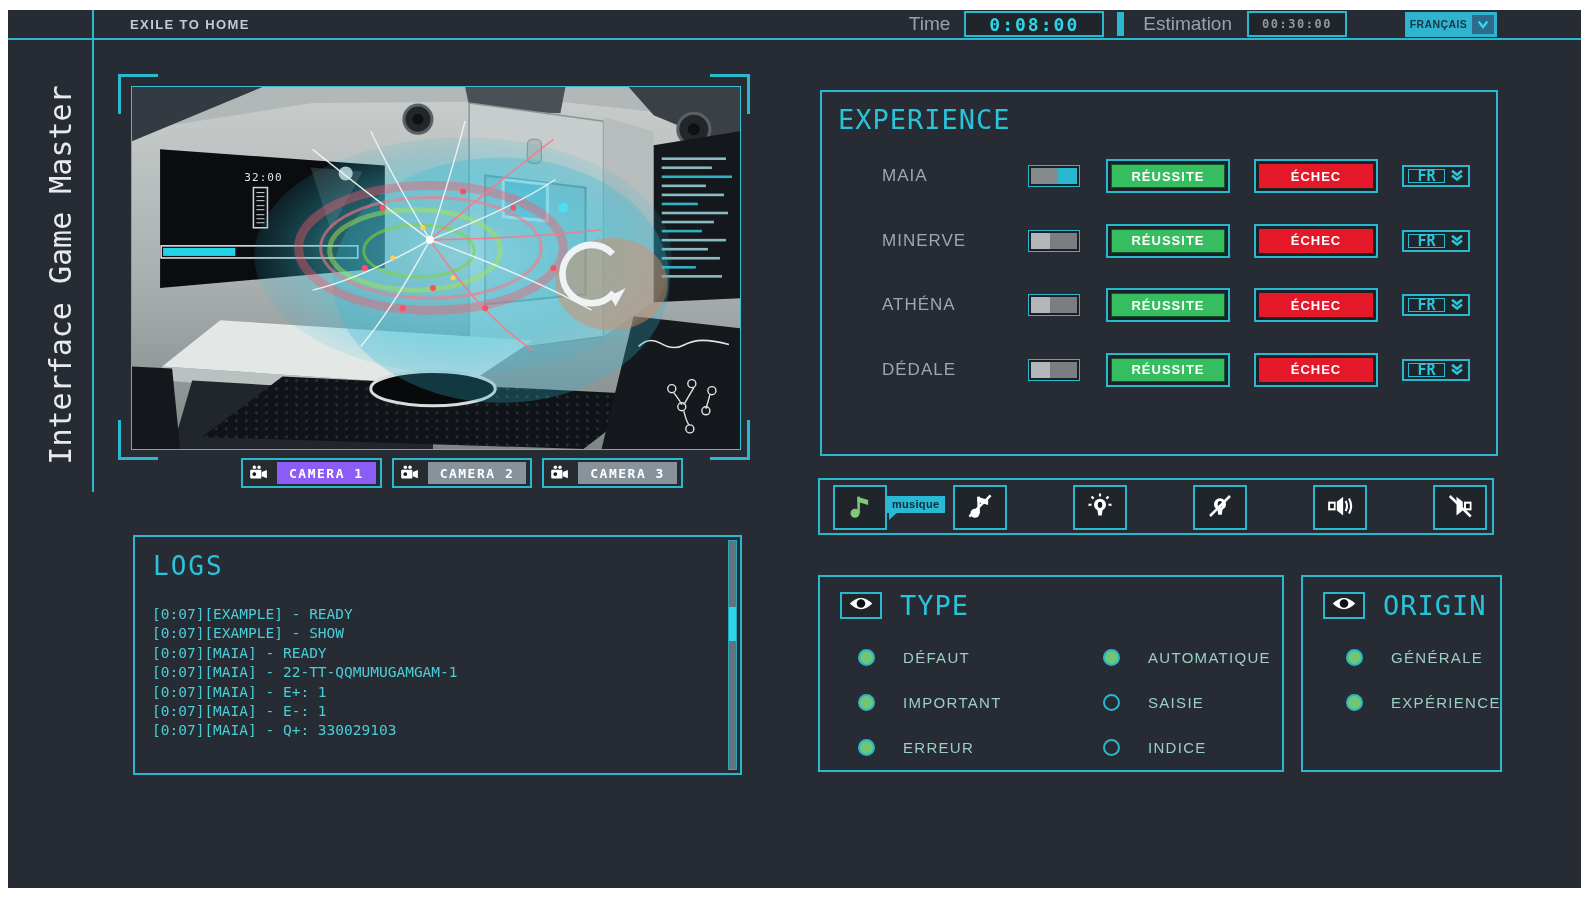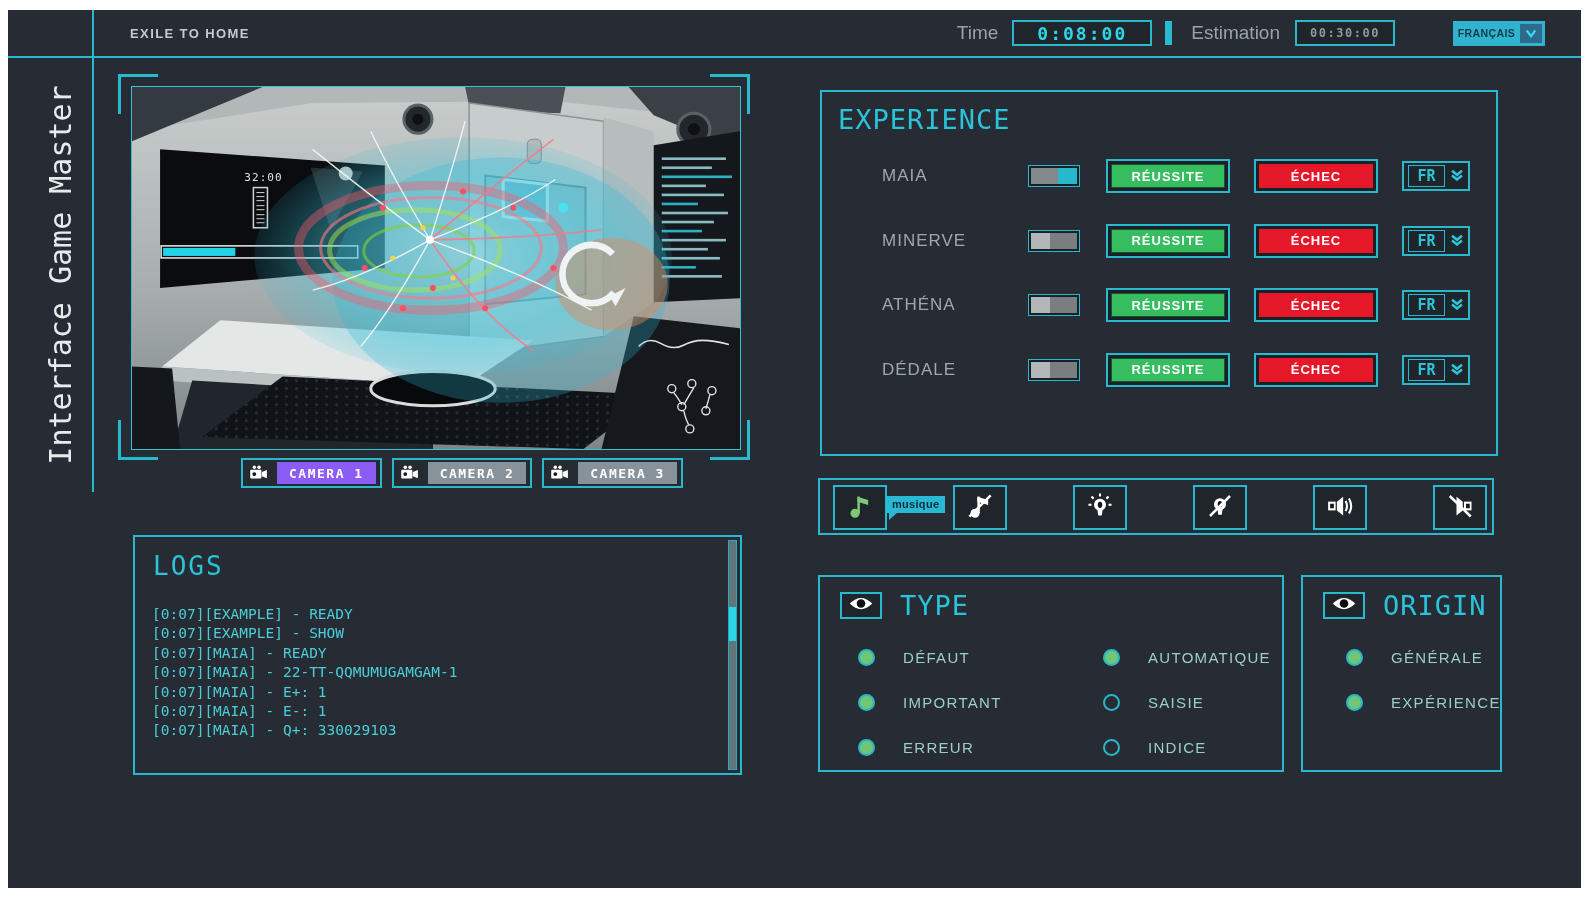--- a/index.html
+++ b/index.html
@@ -11,24 +11,24 @@
     --log-cyan:#49ced8;
     --gray-text:#9ba8ae;
     --opt-label:#9ccfc4;
   }
   *{box-sizing:border-box;margin:0;padding:0}
   body{width:1589px;height:903px;background:#ffffff;position:relative;overflow:hidden;
        font-family:"Liberation Sans",sans-serif;}
   .app{position:absolute;left:8px;top:10px;width:1573px;height:878px;background:var(--bg);}
 
   
-  .topbar{position:absolute;left:0;top:0;width:100%;height:48px;border-bottom:2px solid var(--accent);
+  .topbar{position:absolute;left:0;top:0;width:100%;height:30px;border-bottom:2px solid var(--accent);
           display:flex;align-items:center;}
   .room-title{margin-left:122px;font-size:13px;font-weight:bold;letter-spacing:1.4px;color:#c3cad0;}
-  .topbar-right{margin-left:auto;display:flex;align-items:center;padding-right:36px;}
+  .topbar-right{margin-left:auto;display:flex;align-items:center;padding-right:84px;}
   .tb-label{color:#97a2aa;font-size:19px;}
   .tb-label.time{margin-right:14px}
   .tb-label.est{margin-right:15px}
   .time-box{width:140px;height:26px;border:2px solid var(--accent);background:#20242b;
             display:flex;align-items:center;justify-content:center;
             font-family:"DejaVu Sans Mono",monospace;font-weight:bold;font-size:18px;
             letter-spacing:2px;color:var(--accent-bright);}
   .time-box.est{width:100px;color:#8e99a1;font-size:12px;letter-spacing:1.5px}
   .tb-sep{width:7px;height:24px;background:var(--accent);margin:0 14px 0 13px;}
   .lang-select{margin-left:58px;width:92px;height:25px;background:#2fb3cf;display:flex;align-items:center;cursor:pointer;}
@@ -78,21 +78,21 @@
   .toggle div{height:100%}
   .toggle.on  .l{width:58%;background:#84898c}
   .toggle.on  .r{width:42%;background:#29b7cd}
   .toggle.off .l{width:42%;background:#b3b7b9}
   .toggle.off .r{width:58%;background:#7b7e81}
   .btn{height:34px;border:2px solid var(--accent);background:#1b2026;padding:3px;margin-right:24px;cursor:pointer;}
   .btn .fill{height:100%;width:114px;display:flex;align-items:center;justify-content:center;
              font-size:13px;font-weight:bold;color:#fff;letter-spacing:1px;}
   .btn.success .fill{background:#36bd5f;box-shadow:inset 0 0 0 1px #17552d;}
   .btn.fail .fill{background:#e5182a;}
-  .lang-dd{width:68px;height:30px;border:2px solid var(--accent);display:flex;align-items:center;
+  .lang-dd{width:68px;height:22px;border:2px solid var(--accent);display:flex;align-items:center;
            padding:2px 4px;gap:5px;cursor:pointer;background:#20252b;}
   .lang-dd .fr{flex:1;height:100%;border:1px solid var(--accent);display:flex;align-items:center;justify-content:center;
                color:#2bc5da;font-family:"DejaVu Sans Mono",monospace;font-weight:bold;font-size:15px;}
   .lang-dd svg{width:14px;height:12px;flex:none}
 
   
   .toolbar{position:absolute;left:810px;top:468px;width:676px;height:57px;border:2px solid var(--accent);}
   .tool-btn{position:absolute;top:5px;width:54px;height:45px;border:2px solid var(--accent);background:#20252b;
             display:flex;align-items:center;justify-content:center;cursor:pointer;}
   .tool-btn svg{width:30px;height:30px}

